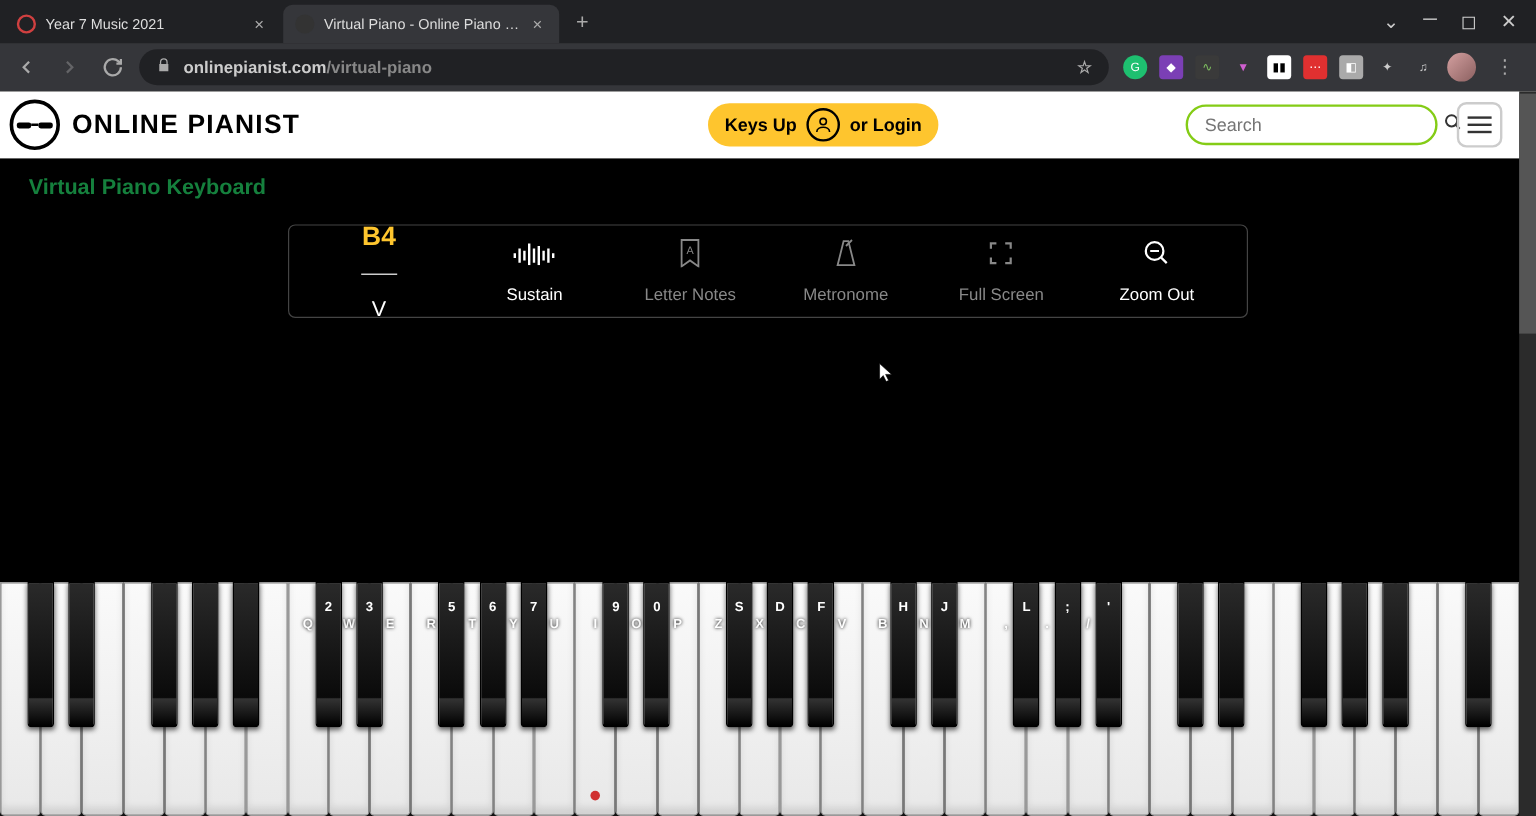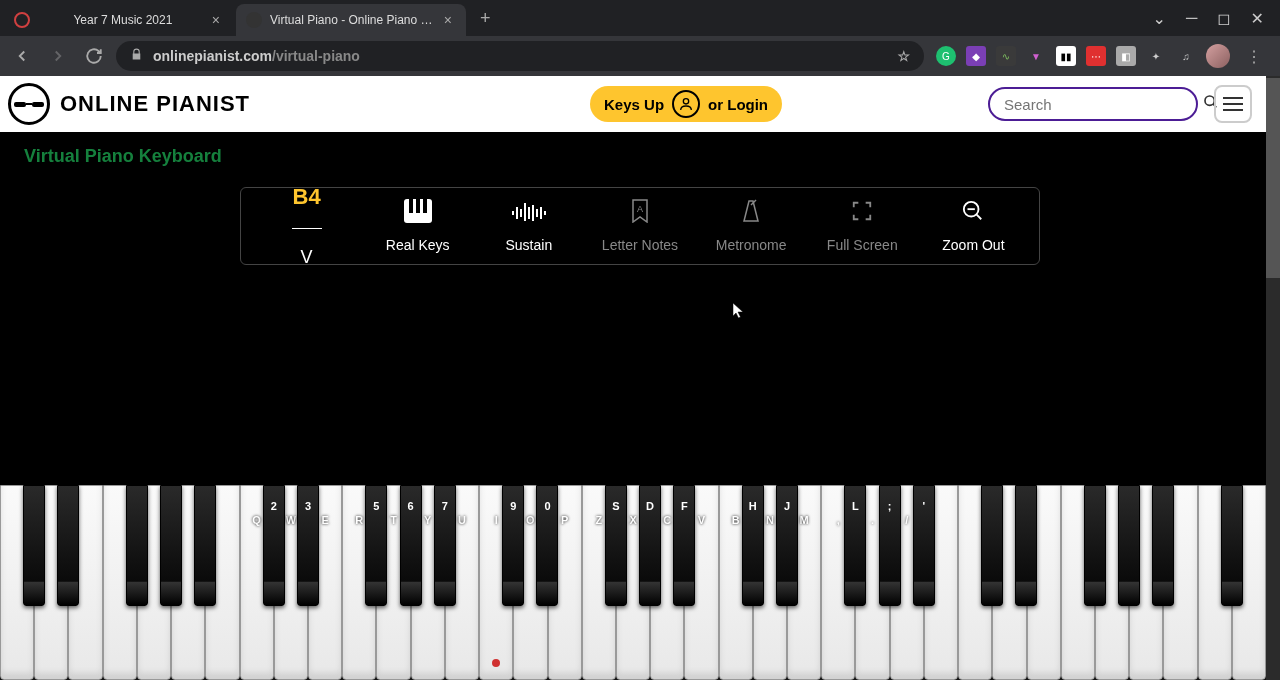--- a/index.html
+++ b/index.html
@@ -1,19 +1,19 @@
 <!DOCTYPE html>
 <html><head>
 <meta charset="utf-8">
 <style>
 * { margin: 0; padding: 0; box-sizing: border-box; }
 body { font-family: Arial, sans-serif; background: #202124; overflow: hidden; width: 1280px; height: 680px; position: relative; }
 
 
-.browser-top { background: #202124; height: 36px; display: flex; align-items: center; padding: 0 4px; text-align: center; }
+.browser-top { background: #202124; height: 36px; display: flex; align-items: center; padding: 0 4px; }
 .tab { height: 32px; margin-top: 4px; border-radius: 8px 8px 0 0; display: flex; align-items: center; padding: 0 10px; font-size: 12px; color: #ddd; position: relative; margin-right: 2px; }
 .tab.inactive { background: transparent; width: 230px; }
 .tab.active { background: #35363a; width: 230px; }
 .tab-favicon { width: 16px; height: 16px; margin-right: 8px; border-radius: 50%; flex-shrink: 0; }
 .tab-title { flex: 1; overflow: hidden; white-space: nowrap; text-overflow: ellipsis; }
 .tab-close { color: #aaa; font-size: 14px; padding: 0 4px; cursor: pointer; }
 .new-tab { color: #aaa; font-size: 18px; padding: 0 12px; cursor: pointer; }
 .window-controls { margin-left: auto; display: flex; gap: 20px; padding-right: 12px; color: #ccc; }
 .window-ctrl { cursor: pointer; }
 
@@ -35,21 +35,21 @@
 .scroll-thumb { background: #555; width: 100%; height: 200px; margin-top: 2px; }
 
 .header { background: #fff; height: 56px; display: flex; align-items: center; padding: 0 28px 0 8px; }
 .logo { display: flex; align-items: center; gap: 10px; }
 .logo-icon { width: 42px; height: 42px; border-radius: 50%; border: 3px solid #000; display: flex; align-items: center; justify-content: center; position: relative; background: #fff; }
 .logo-text { font-weight: 900; font-size: 22px; letter-spacing: 1px; color: #000; }
 
 .auth-pill { margin-left: 340px; background: #fec52e; border-radius: 20px; height: 36px; display: flex; align-items: center; padding: 0 14px; gap: 8px; font-size: 15px; font-weight: 600; color: #000; }
 .auth-avatar { width: 28px; height: 28px; border: 2px solid #000; border-radius: 50%; display: flex; align-items: center; justify-content: center; }
 
-.search-box { margin-left: auto; border: 2px solid #4c1d95; border-radius: 20px; height: 34px; width: 210px; display: flex; align-items: center; padding: 0 14px; }
+.search-box { margin-left: auto; border: 2px solid #84cc16; border-radius: 20px; height: 34px; width: 210px; display: flex; align-items: center; padding: 0 14px; }
 .search-box input { border: none; outline: none; flex: 1; font-size: 15px; color: #333; background: transparent; }
 .hamburger { margin-left: 16px; width: 38px; height: 38px; border: 2px solid #ccc; border-radius: 8px; display: flex; flex-direction: column; align-items: center; justify-content: center; gap: 4px; cursor: pointer; }
 .hamburger span { width: 20px; height: 2px; background: #333; }
 
 .page-title-bar { color: #15803d; padding: 14px 24px; font-size: 18px; font-weight: 600; }
 
 .toolbar { width: 800px; margin: 6px auto 0; border: 1px solid #444; border-radius: 6px; height: 78px; display: flex; align-items: center; justify-content: space-around; padding: 0 10px; }
 .tb-item { display: flex; flex-direction: column; align-items: center; gap: 14px; color: #fff; font-size: 14px; cursor: pointer; min-width: 80px; }
 .tb-item.dim { color: #888; }
 .note-display { text-align: center; }
@@ -176,31 +176,20 @@
   <div class="page-title-bar">Virtual Piano Keyboard</div>
 
   <div class="toolbar">
     <div class="tb-item note-display">
       <div class="note-name">B4</div>
       <div class="note-divider"></div>
       <div class="note-key">V</div>
     </div>
     <div class="tb-item">
       <div class="tb-icon">
-        <svg width="28" height="24" viewBox="0 0 28 24">
-            <rect x="0" y="0" width="28" height="24" rx="3" fill="#fff"></rect>
-            <rect x="5" y="0" width="4" height="14" fill="#000"></rect>
-            <rect x="12" y="0" width="4" height="14" fill="#000"></rect>
-            <rect x="19" y="0" width="4" height="14" fill="#000"></rect>
-          </svg>
-      </div>
-      <span>Real Keys</span>
-    </div>
-    <div class="tb-item">
-      <div class="tb-icon">
         <svg width="36" height="20" viewBox="0 0 36 20" stroke="#fff" stroke-width="2">
             <line x1="2" y1="10" x2="2" y2="14"></line>
             <line x1="6" y1="6" x2="6" y2="18"></line>
             <line x1="10" y1="8" x2="10" y2="16"></line>
             <line x1="14" y1="2" x2="14" y2="20"></line>
             <line x1="18" y1="6" x2="18" y2="18"></line>
             <line x1="22" y1="4" x2="22" y2="20"></line>
             <line x1="26" y1="8" x2="26" y2="16"></line>
             <line x1="30" y1="6" x2="30" y2="18"></line>
             <line x1="34" y1="10" x2="34" y2="14"></line>

